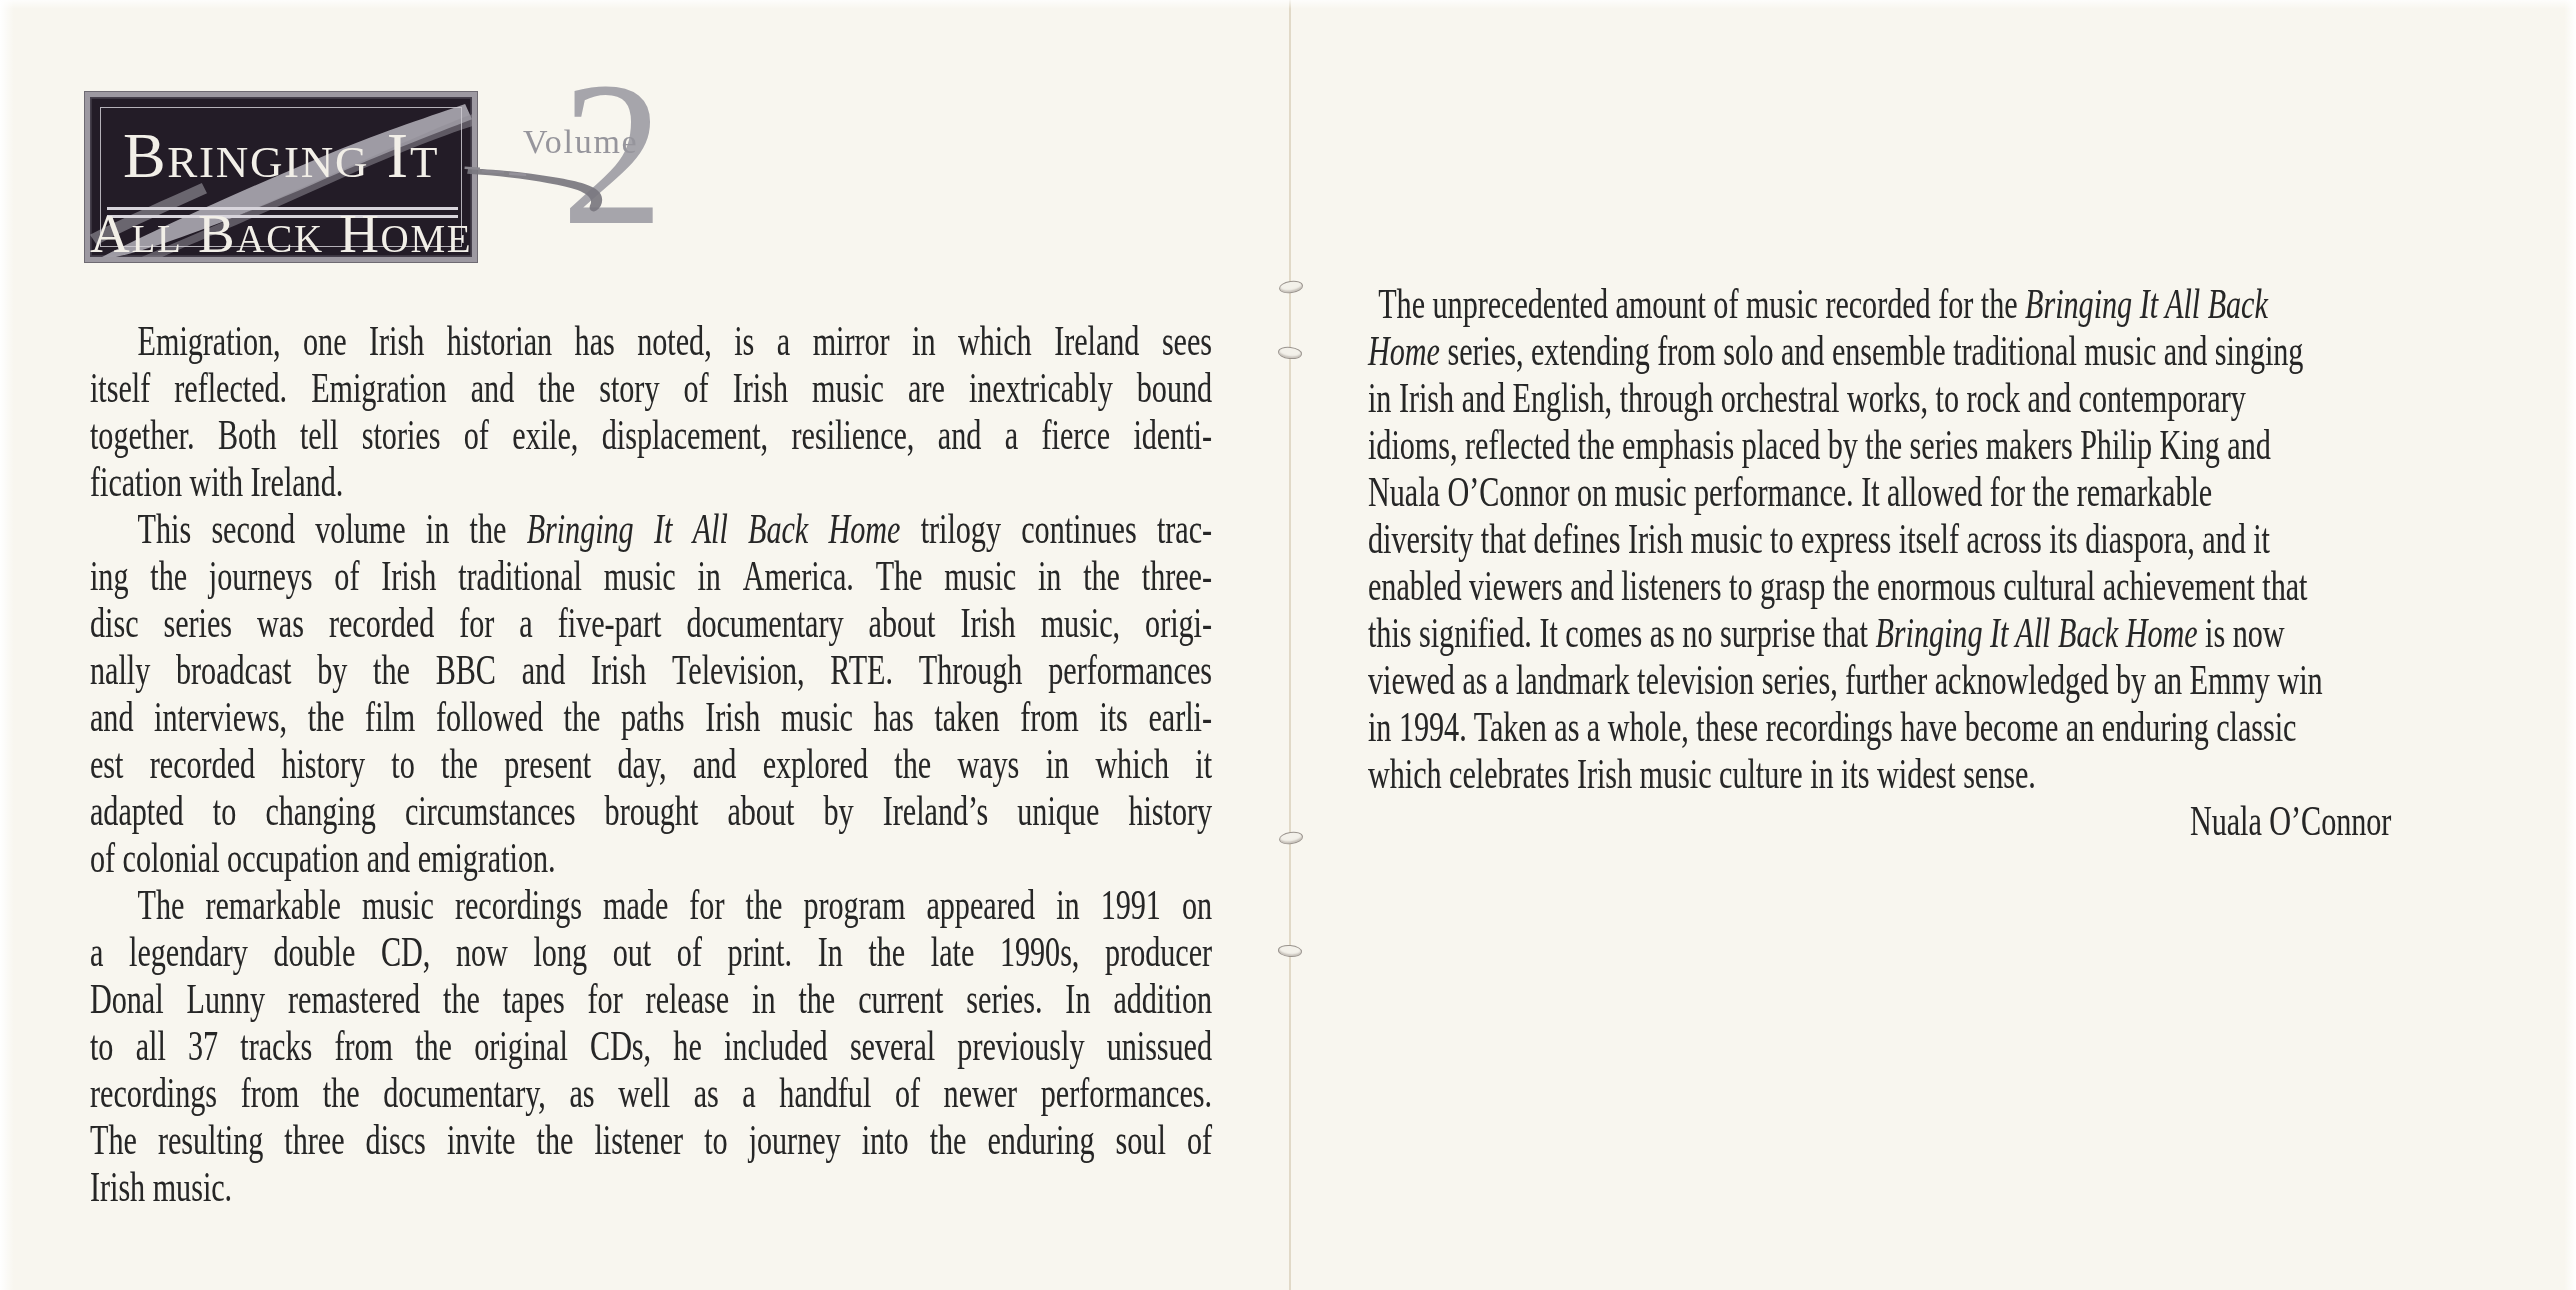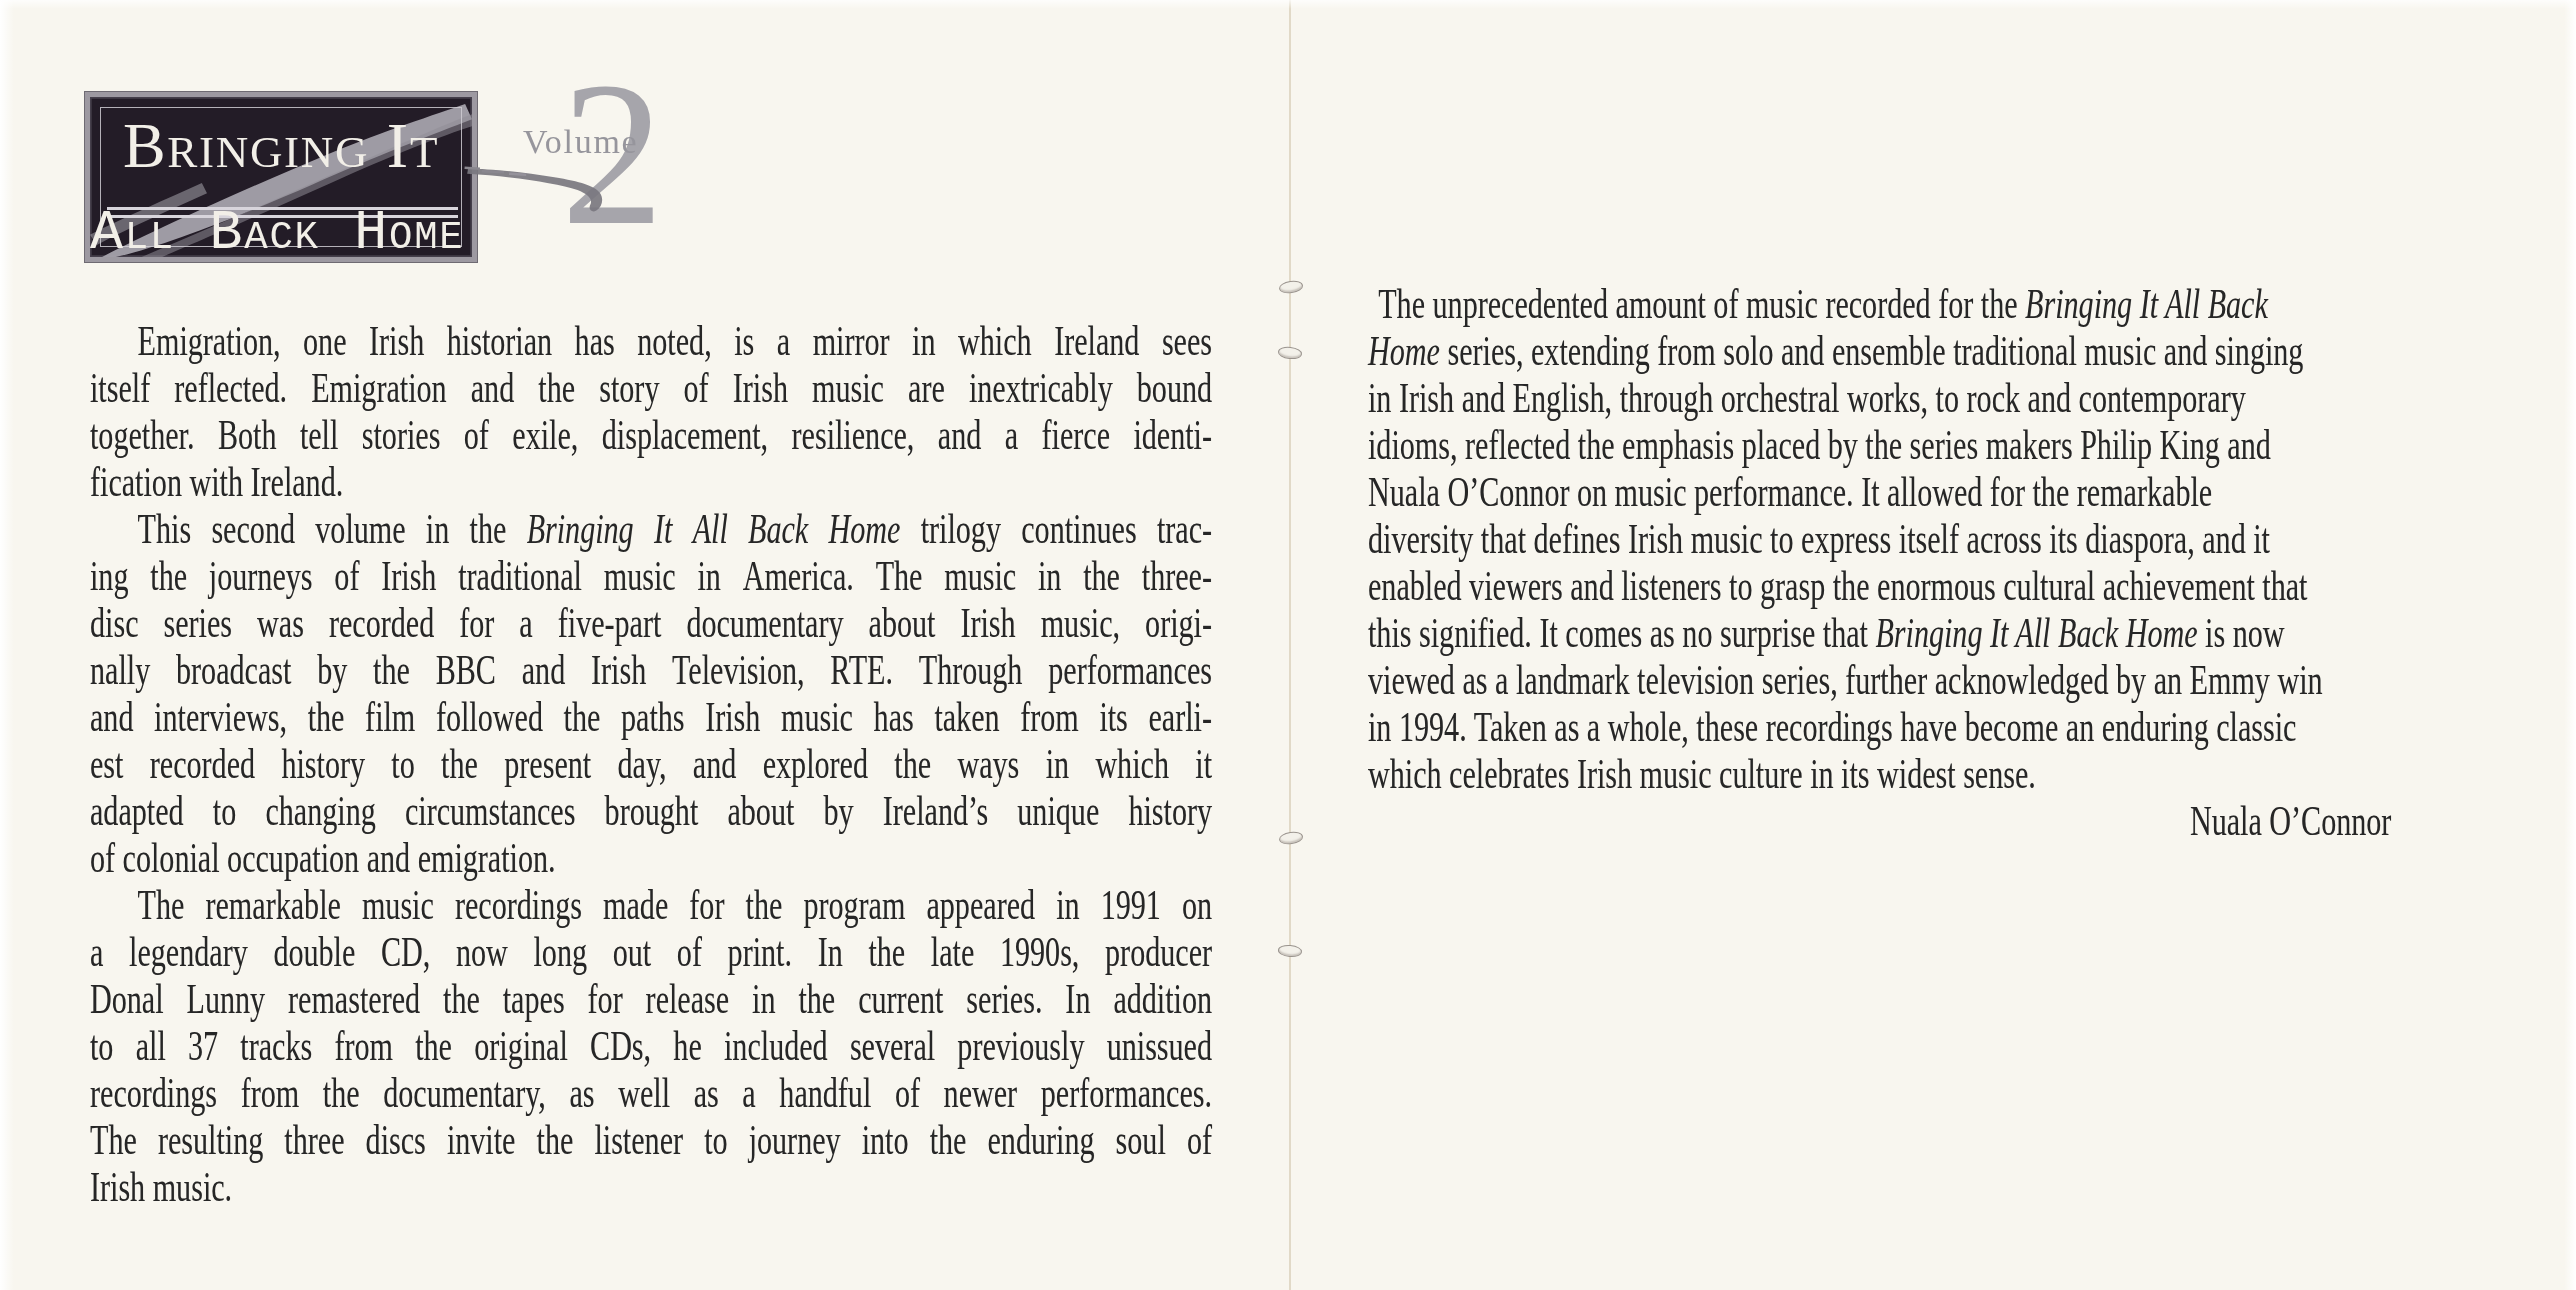--- a/index.html
+++ b/index.html
@@ -16,24 +16,24 @@
           box-shadow:inset 0 -1.7px 1.7px rgba(120,110,100,.35);transform:rotate(-8deg);}
   .staple.s1{left:1279px;top:281px;}
   .staple.s2{left:1278px;top:347px;transform:rotate(6deg);}
   .staple.s3{left:1279px;top:832px;}
   .staple.s4{left:1278px;top:945px;transform:rotate(5deg);}
   
   .logo-box{position:absolute;left:85px;top:92px;width:392px;height:170px;background:#231c27;
             border:5.2px solid #9d99a1;outline:1.7px solid #6e6a72;box-shadow:inset 0 0 0 1.7px #453f4b;box-sizing:border-box;}
   .logo-swash{position:absolute;left:0;top:0;width:100%;height:100%;}
   .logo-pinstripe{position:absolute;left:10.3px;top:10.3px;right:10.3px;bottom:10.3px;border:1.7px solid #cfccd4;opacity:.85;}
-  .logo-line1{position:absolute;left:0;top:17px;width:100%;text-align:center;font-variant:small-caps;
+  .logo-line1{position:absolute;left:0;top:27px;width:100%;text-align:center;font-variant:small-caps;
               font-size:64px;line-height:64px;letter-spacing:1.7px;color:#f2efe8;white-space:nowrap;}
-  .logo-line2{position:absolute;left:0;top:109px;width:100%;text-align:left;font-variant:small-caps;
-              font-size:55px;line-height:55px;letter-spacing:1.7px;color:#f2efe8;white-space:nowrap;font-family:Liberation Mono, monospace;}
+  .logo-line2{position:absolute;left:0;top:109px;width:100%;text-align:right;font-variant:small-caps;
+              font-size:55px;line-height:55px;letter-spacing:1.7px;color:#f2efe8;white-space:nowrap;}
   .logo-rule{position:absolute;left:17px;right:13.8px;height:2.6px;background:#d8d5dc;}
   .logo-rule.r1{top:110px;} .logo-rule.r2{top:118px;}
   .volume-label{position:absolute;left:523px;top:125px;font-size:34px;line-height:34px;letter-spacing:1.7px;color:#96959c;}
   .volume-number{position:absolute;left:561px;top:51px;font-size:206px;line-height:206px;color:#a6a5ab;}
   .connector{position:absolute;left:464px;top:155px;}
   
   .col{position:absolute;transform:scaleX(0.7);transform-origin:0 0;font-size:43px;line-height:47px;
        text-shadow:0.3px 0.3px 0 rgba(60,60,60,.22);}
   .left-col{left:90px;top:317px;width:1603px;}
   .right-col{left:1368px;top:280px;width:1548px;}

